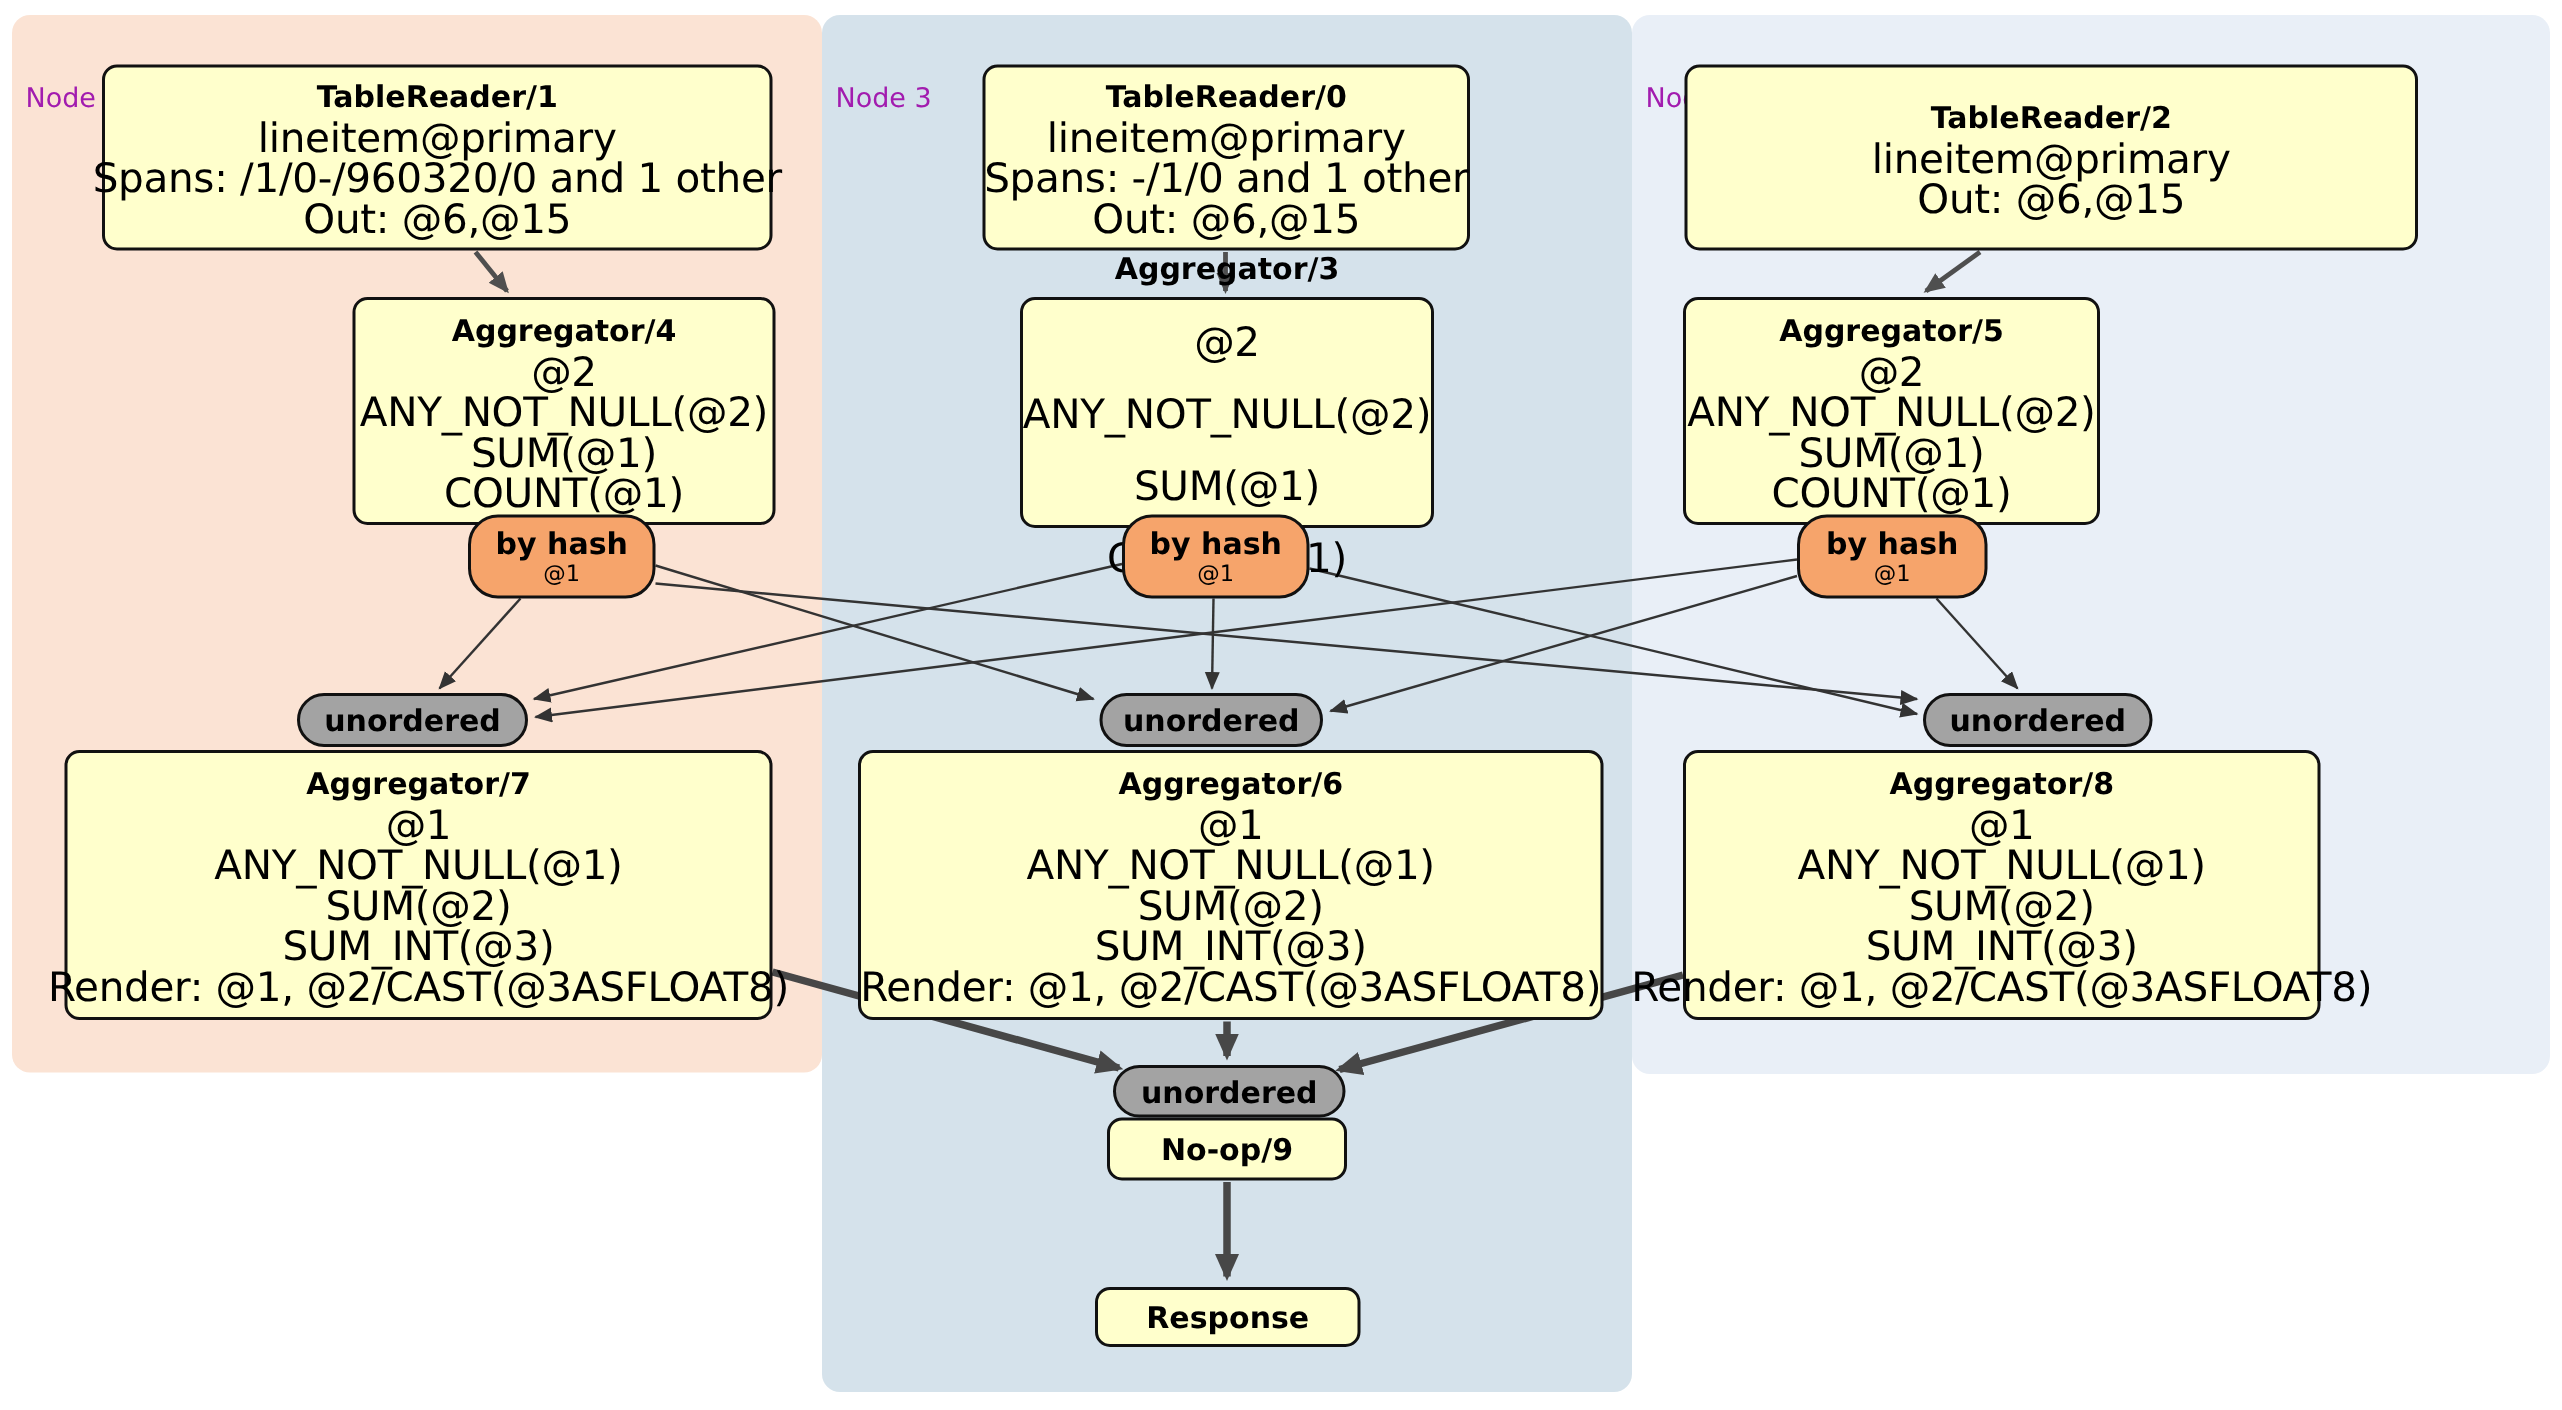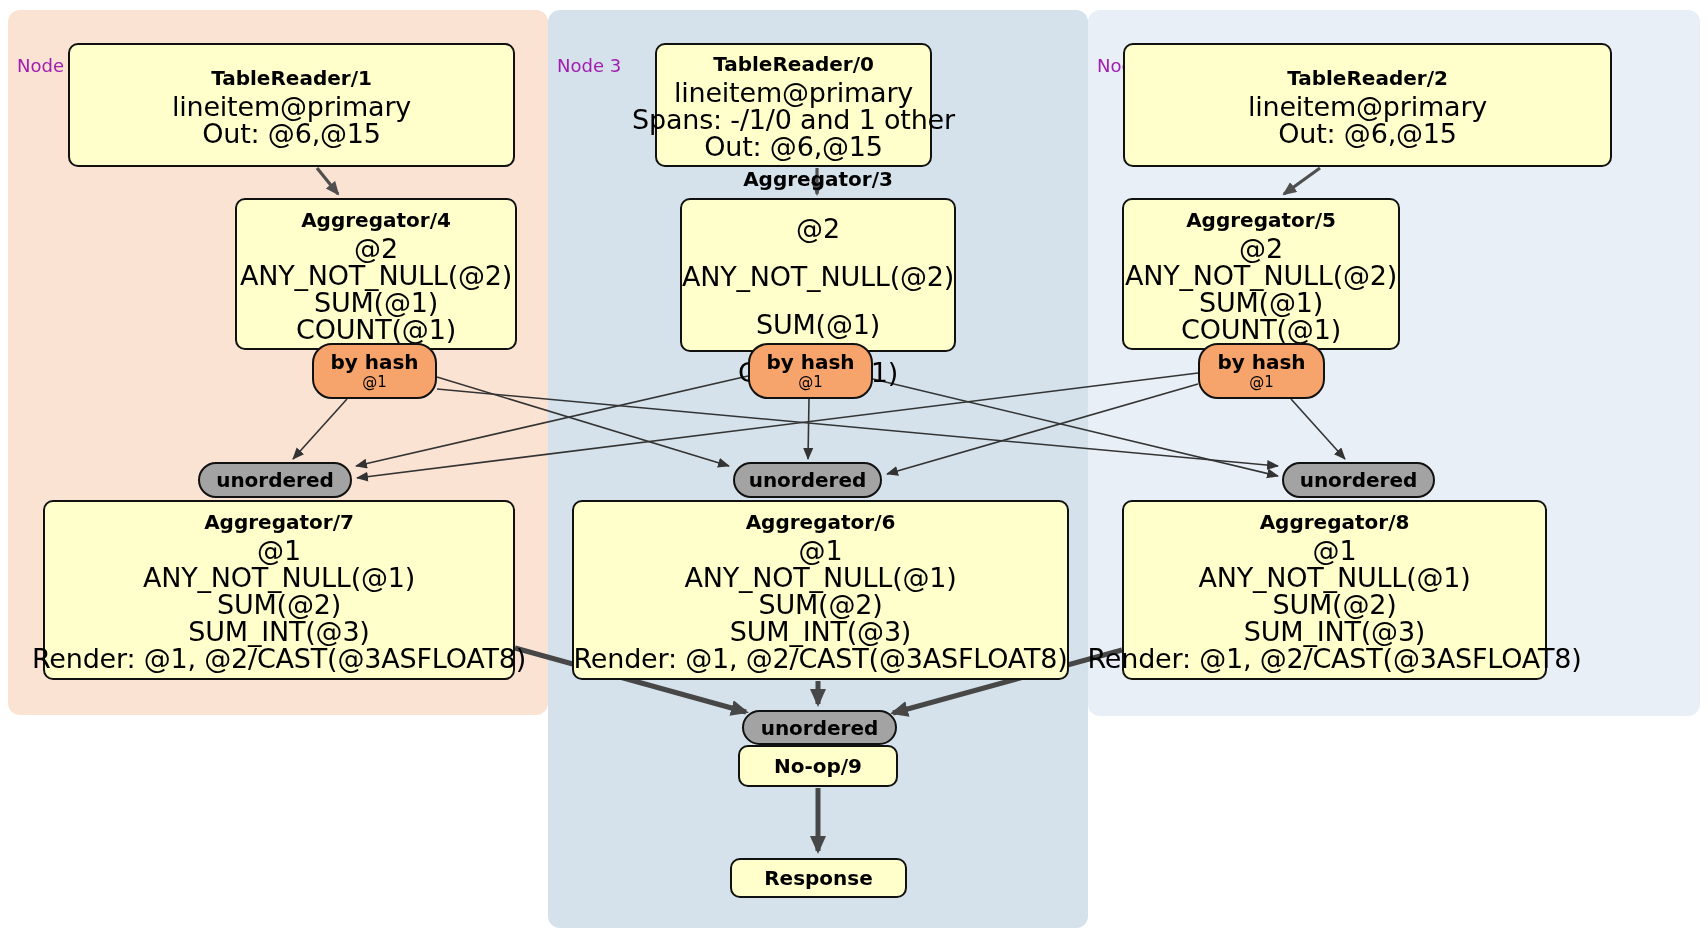--- a/index.html
+++ b/index.html
@@ -74,38 +74,39 @@
       <line x1="1291" y1="399" x2="1345" y2="459" class="edge-thin" marker-end="url(#ah-thin)"></line>
       <line x1="515" y1="648" x2="746" y2="712" class="edge-thick" marker-end="url(#ah-thick)"></line>
       <line x1="818" y1="681" x2="818" y2="704" class="edge-thick" marker-end="url(#ah-thick)"></line>
       <line x1="1122" y1="650" x2="893" y2="713" class="edge-thick" marker-end="url(#ah-thick)"></line>
       <line x1="818" y1="788" x2="818" y2="851" class="edge-thick" marker-end="url(#ah-thick)"></line>
     </svg>
   <div id="nodes-layer">
       <div class="pnode" style="left: 68px; top: 43px; width: 447px; height: 124px;">
         <div class="box-title">TableReader/1</div>
         <div class="box-line">lineitem@primary</div>
+        <div class="box-line">Spans: /1/0-/960320/0 and 1 other</div>
         <div class="box-line">Out: @6,@15</div>
       </div>
       <div class="pnode" style="left: 235px; top: 198px; width: 282px; height: 152px;">
         <div class="box-title">Aggregator/4</div>
         <div class="box-line">@2</div>
         <div class="box-line">ANY_NOT_NULL(@2)</div>
         <div class="box-line">SUM(@1)</div>
         <div class="box-line">COUNT(@1)</div>
       </div>
       <div class="pnode" style="left: 43px; top: 500px; width: 472px; height: 180px;">
         <div class="box-title">Aggregator/7</div>
         <div class="box-line">@1</div>
         <div class="box-line">ANY_NOT_NULL(@1)</div>
         <div class="box-line">SUM(@2)</div>
         <div class="box-line">SUM_INT(@3)</div>
         <div class="box-line">Render: @1, @2/CAST(@3ASFLOAT8)</div>
       </div>
-      <div class="pnode" style="left: 655px; top: 43px; width: 277px; height: 124px;">
+      <div class="pnode" style="left: 655px; top: 43px; width: 325px; height: 124px;">
         <div class="box-title">TableReader/0</div>
         <div class="box-line">lineitem@primary</div>
         <div class="box-line">Spans: -/1/0 and 1 other</div>
         <div class="box-line">Out: @6,@15</div>
       </div>
       <div class="pnode" style="left: 680px; top: 198px; width: 276px; height: 154px; gap: 21px;">
         <div class="box-title">Aggregator/3</div>
         <div class="box-line">@2</div>
         <div class="box-line">ANY_NOT_NULL(@2)</div>
         <div class="box-line">SUM(@1)</div>

